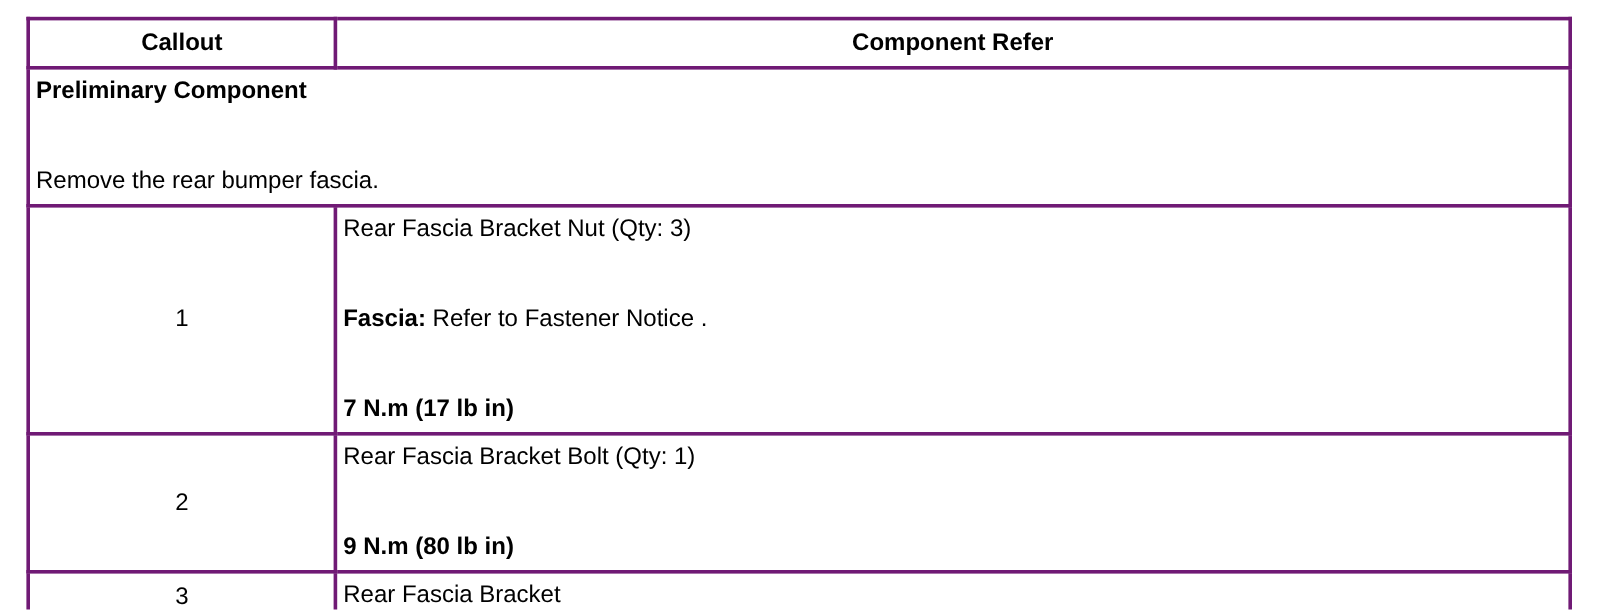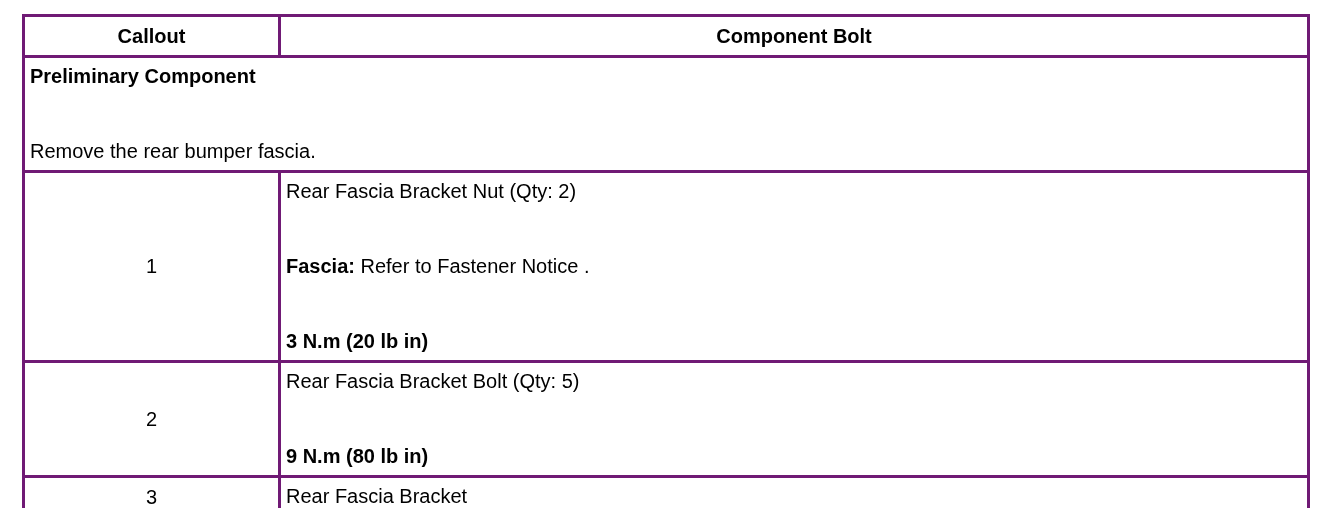--- a/index.html
+++ b/index.html
@@ -65,42 +65,42 @@
 
 <div class="page">
   <table class="component-table">
     <colgroup>
       <col class="callout-col">
       <col>
     </colgroup>
     <thead>
       <tr>
         <th>Callout</th>
-        <th>Component Bolt</th>
+        <th>Component Refer</th>
       </tr>
     </thead>
     <tbody>
       <tr>
         <td class="prelim-cell" colspan="2">
           <p class="bold">Preliminary Component</p>
           <p>Remove the rear bumper fascia.</p>
         </td>
       </tr>
       <tr class="row-tall">
         <td class="callout-cell">1</td>
         <td class="component-cell">
-          <p>Rear Fascia Bracket Nut (Qty: 2)</p>
+          <p>Rear Fascia Bracket Nut (Qty: 3)</p>
           <p><span class="bold">Fascia:</span><span> Refer to Fastener Notice .</span></p>
-          <p class="bold">3 N.m (20 lb in)</p>
+          <p class="bold">7 N.m (17 lb in)</p>
         </td>
       </tr>
       <tr class="row-medium">
         <td class="callout-cell">2</td>
         <td class="component-cell">
-          <p>Rear Fascia Bracket Bolt (Qty: 5)</p>
+          <p>Rear Fascia Bracket Bolt (Qty: 1)</p>
           <p class="bold">9 N.m (80 lb in)</p>
         </td>
       </tr>
       <tr class="row-short">
         <td class="callout-cell">3</td>
         <td class="component-cell">
           <p>Rear Fascia Bracket</p>
         </td>
       </tr>
     </tbody>

